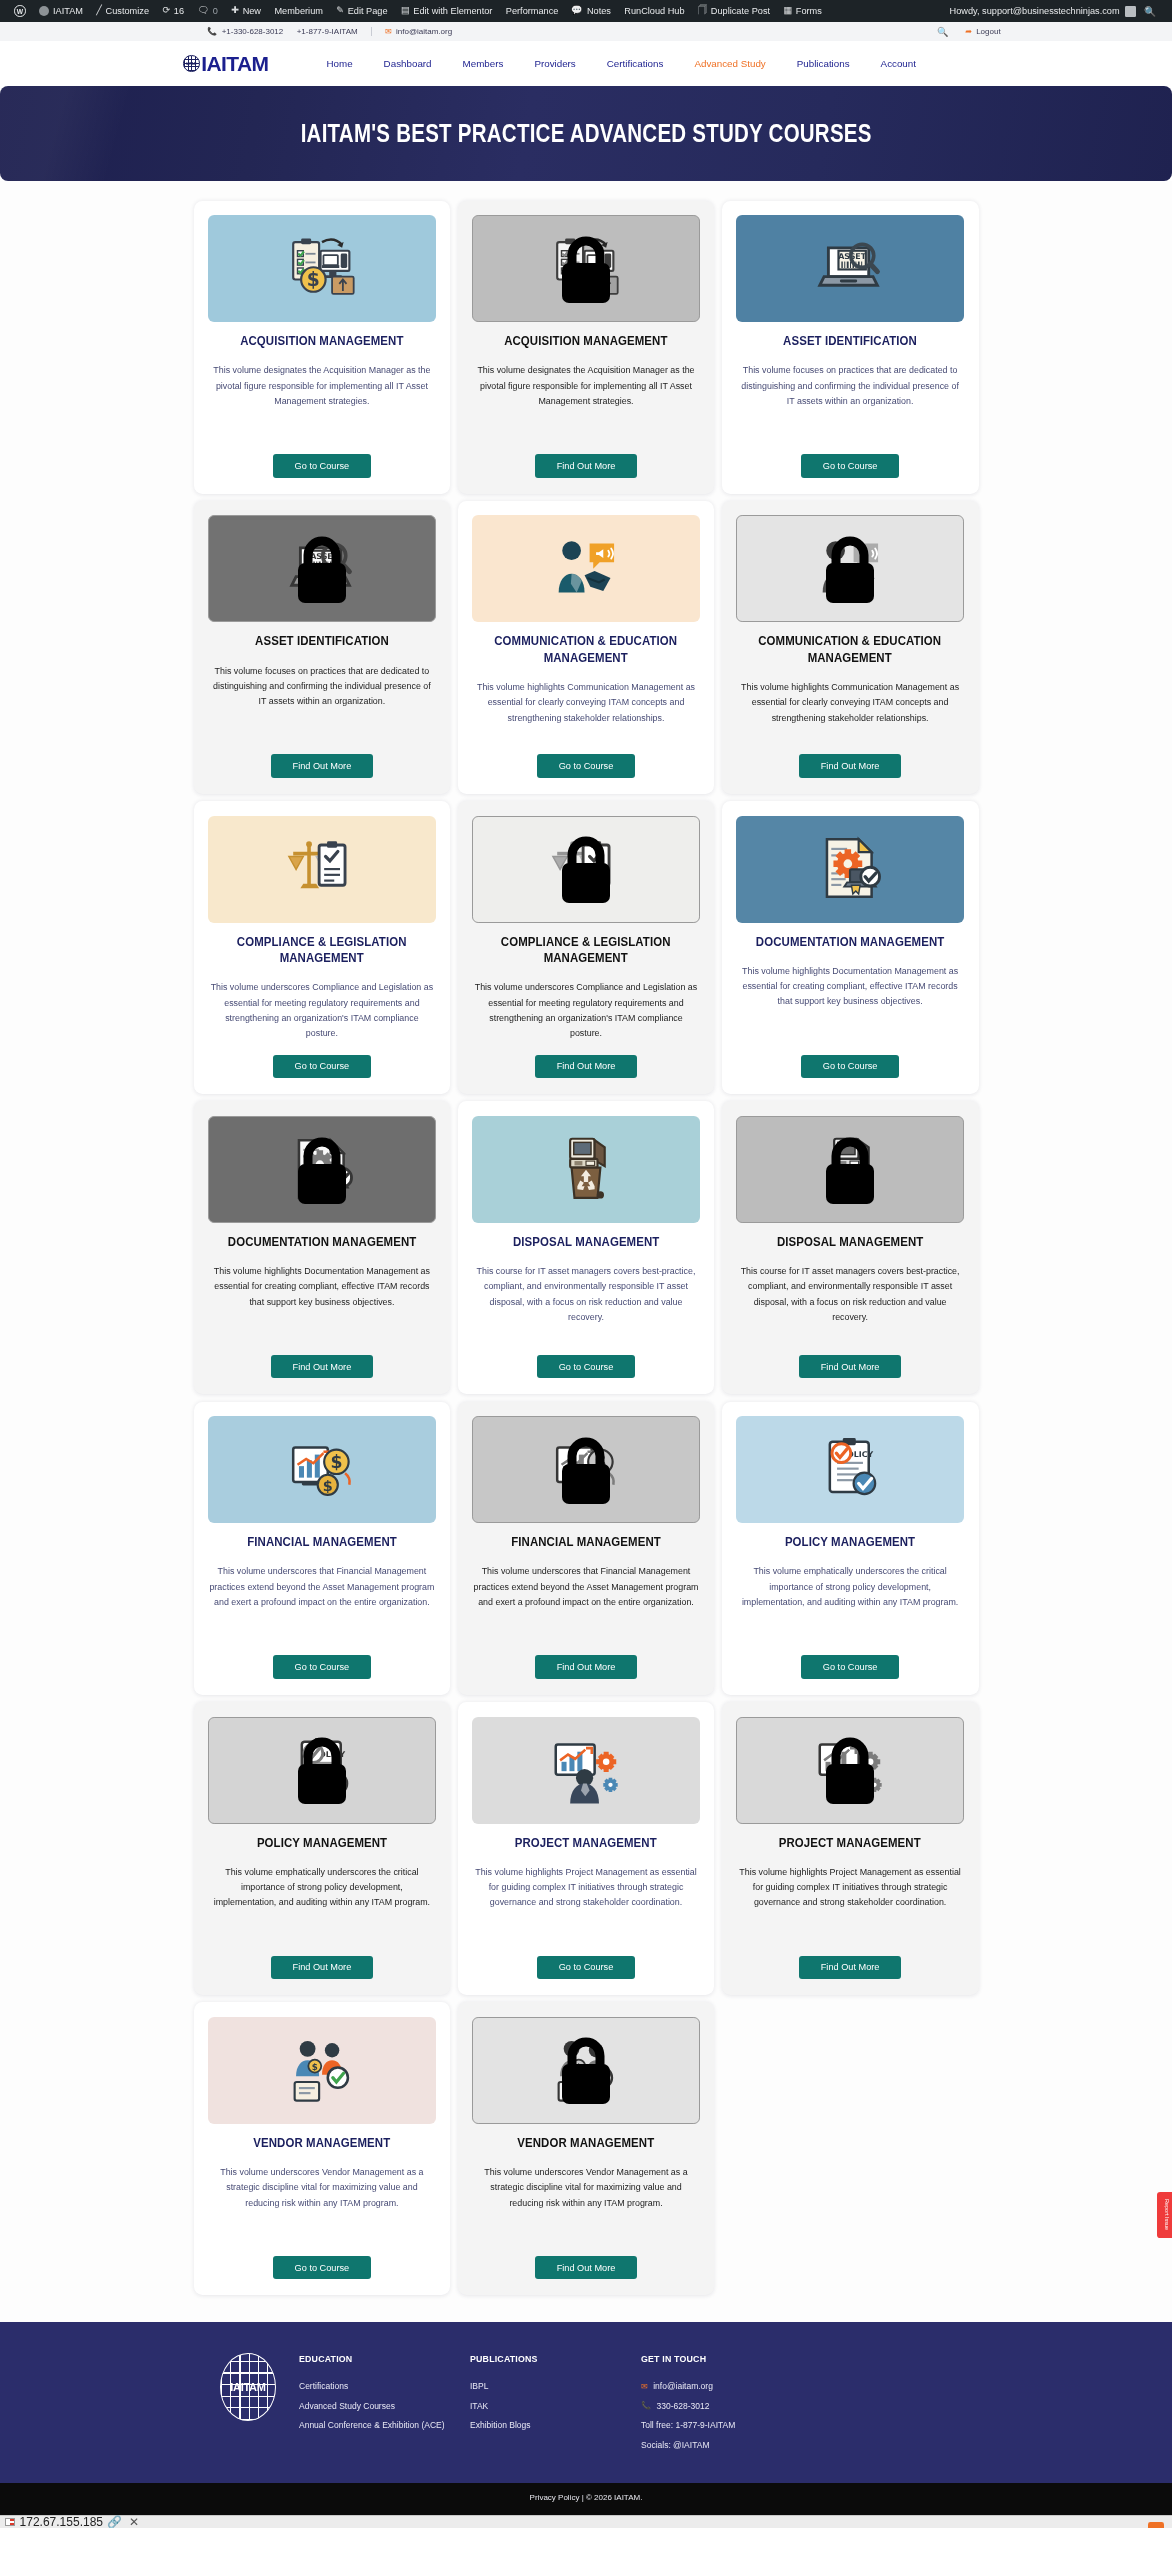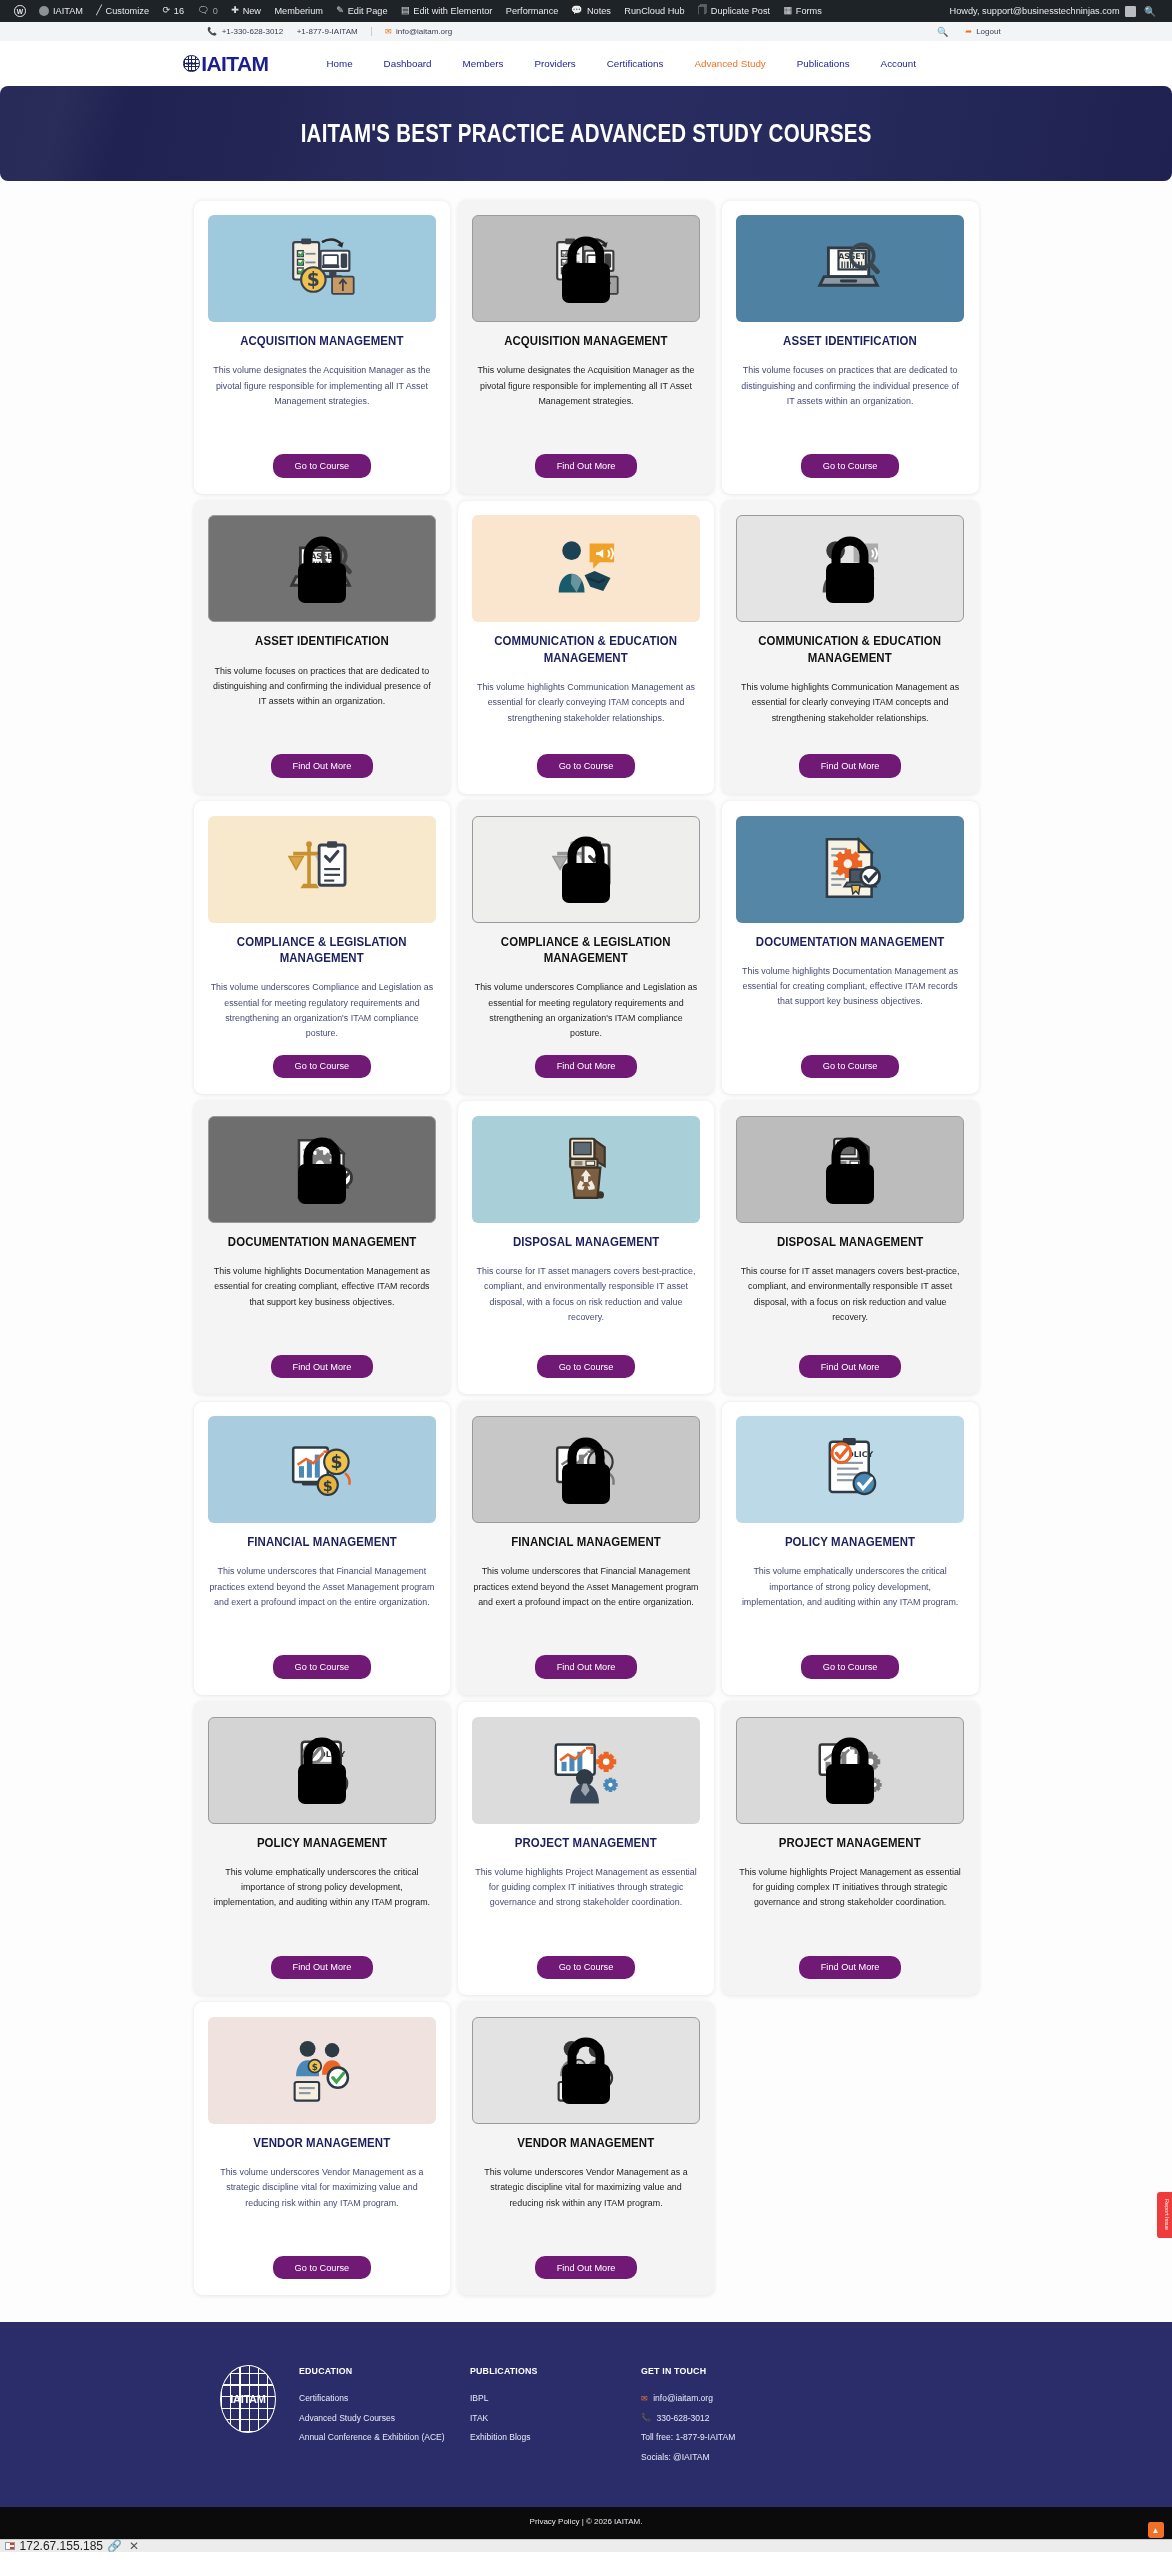--- a/index.html
+++ b/index.html
@@ -112,29 +112,29 @@
     line-height:1.28; font-stretch:condensed;
     transform:scaleX(.88); margin-bottom:13.4px;
   }
   .card.locked .card-title { color:#111111; }
   .card-desc {
     font-size:8.9px; line-height:1.72; color:#464a74;
     margin-bottom:auto; padding:0 1.2px;
   }
   .card.locked .card-desc { color:#1c1c1c; }
   .btn {
-    margin-top:0; background:#701a75; color:#fff;
-    border:none; border-radius:10px; padding:6.7px 22px;
+    margin-top:0; background:#0f766e; color:#fff;
+    border:none; border-radius:3px; padding:6.7px 22px;
     font-size:9.2px; cursor:pointer; font-family:inherit;
   }
 
   
   .footer { background:#2b2d6b; padding:30.5px 0 28px; }
   .footer-inner {
-    width:806px; margin:12px auto; display:flex; gap:0; padding-left:37px;
+    width:806px; margin:0 auto; display:flex; gap:0; padding-left:37px;
   }
   .f-globe {
     width:56px; height:68px; border-radius:50%;
     border:1.8px solid #fff; position:relative; flex:0 0 auto; margin-right:23px;
     background:
       repeating-linear-gradient(90deg,#fff 0 1.2px, transparent 1.2px 9.2px),
       repeating-linear-gradient(0deg,#fff 0 1.2px, transparent 1.2px 11.6px);
   }
   .f-globe::after{
     content:"IAITAM"; position:absolute; inset:0; display:flex;

